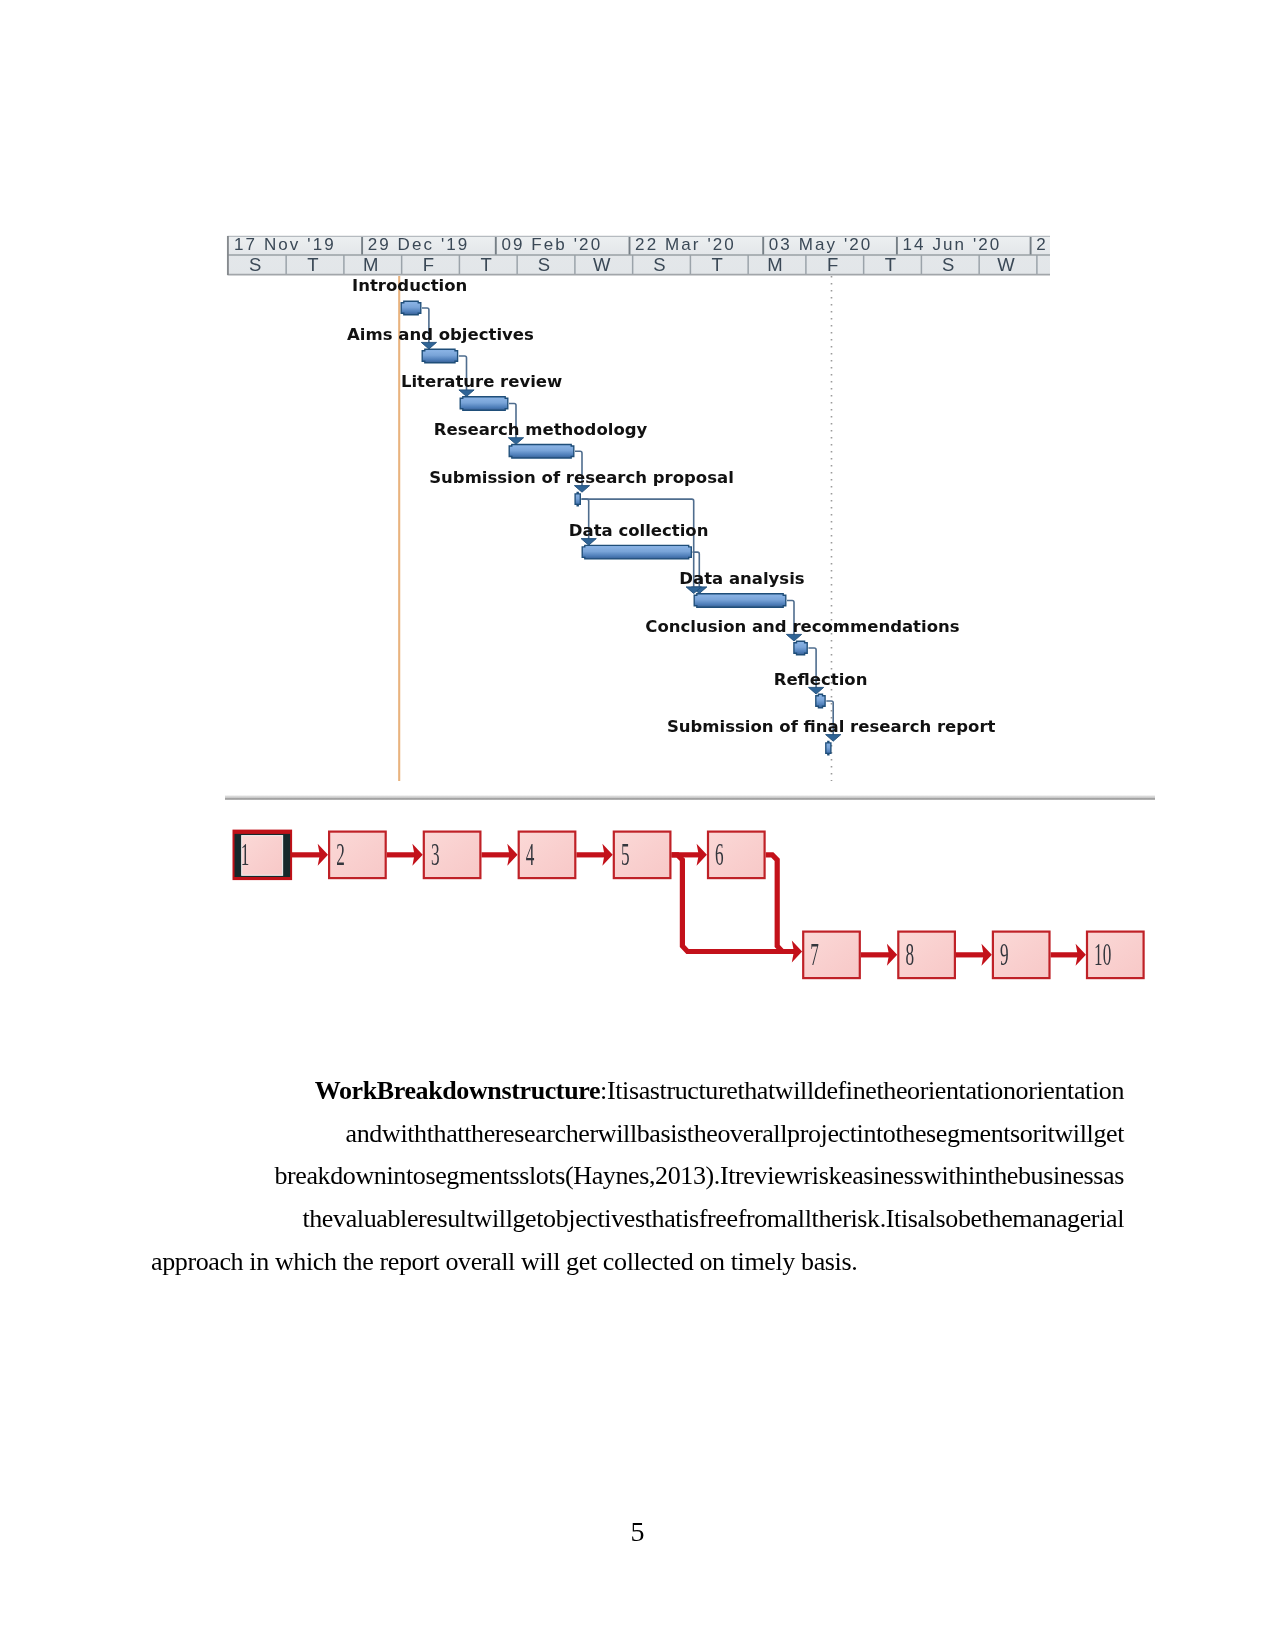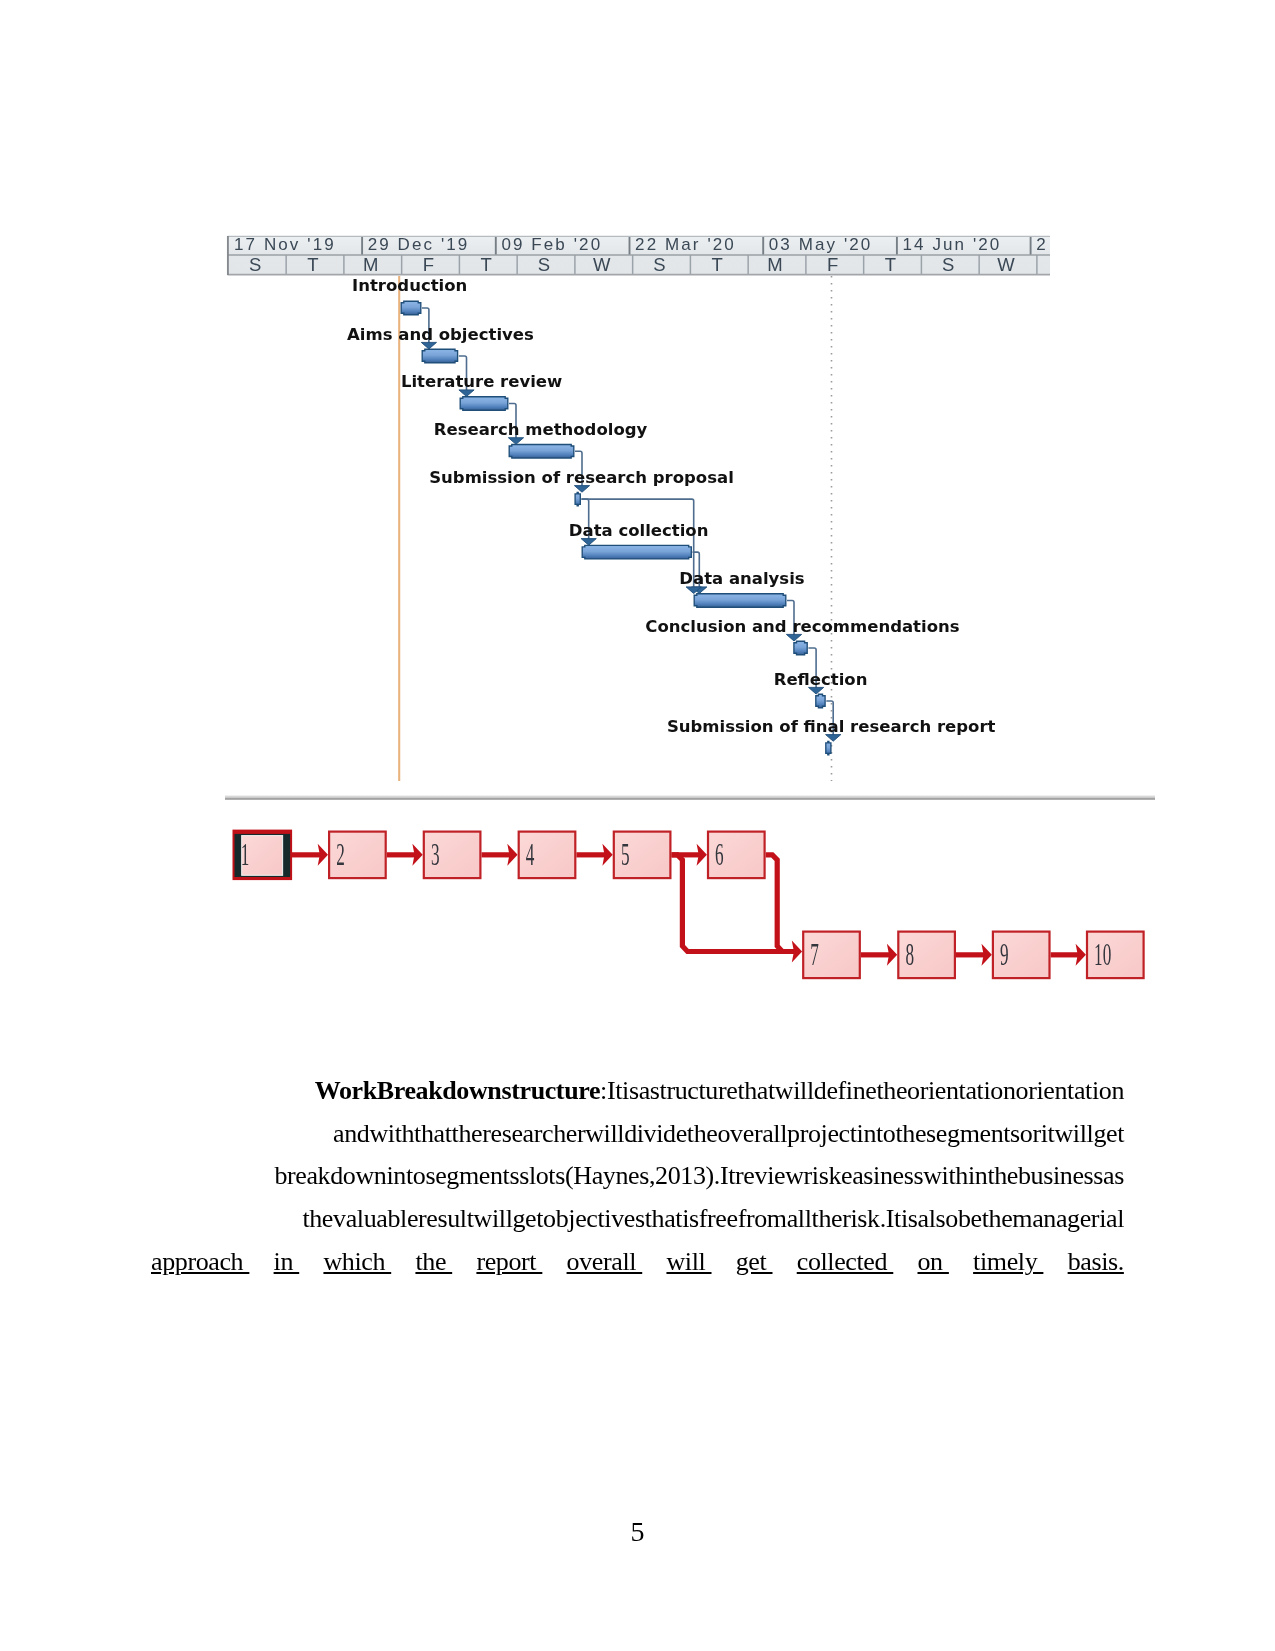--- a/index.html
+++ b/index.html
@@ -18,21 +18,21 @@
   
   #body-paragraph{
     position:absolute;left:151px;top:1069.8px;width:973px;
     font-family:"Liberation Serif",serif;
     font-size:26px;color:#000;letter-spacing:-0.38px;
   }
   #body-paragraph .pline{
     display:flex;height:42.85px;line-height:42.85px;
     justify-content:flex-end;white-space:pre;
   }
-  #body-paragraph .pline.last{justify-content:space-between;text-decoration:underline;}
+  #body-paragraph .pline.last{justify-content:flex-start;}
   #body-paragraph b{font-weight:bold;}
 
   
   #page-number{
     position:absolute;left:0;top:1517.5px;width:1275px;text-align:center;
     font-family:"Liberation Serif",serif;font-size:28px;line-height:28px;color:#000;
   }
 </style>
 </head>
 <body>
@@ -253,21 +253,21 @@
           <g>
             <rect x="1087" y="141.6" width="56.599999999999994" height="46.5" fill="url(#boxGrad)" stroke="#BF2127" stroke-width="2.2"></rect>
             <text x="1094.1000000000001" y="175.45" font-family="&quot;Liberation Serif&quot;,serif" font-size="32" textLength="17.2" lengthAdjust="spacingAndGlyphs" fill="#33363D">10</text>
           </g>
         </g>
       </svg>
   </div>
 
   <div id="body-paragraph">
       <div class="pline" style="padding-left: 58px;"><span style="font-weight: bold;">Work</span><span style="font-weight: bold;">Breakdown</span><span><b>structure</b>:</span><span>It</span><span>is</span><span>a</span><span>structure</span><span>that</span><span>will</span><span>define</span><span>the</span><span>orientation</span><span>orientation</span></div>
-      <div class="pline"><span>and</span><span>with</span><span>that</span><span>the</span><span>researcher</span><span>will</span><span>divide</span><span>the</span><span>overall</span><span>project</span><span>into</span><span>the</span><span>segments</span><span>or</span><span>it</span><span>will</span><span>get</span></div>
+      <div class="pline"><span>and</span><span>with</span><span>that</span><span>the</span><span>researcher</span><span>will</span><span>basis</span><span>the</span><span>overall</span><span>project</span><span>into</span><span>the</span><span>segments</span><span>or</span><span>it</span><span>will</span><span>get</span></div>
       <div class="pline"><span>breakdown</span><span>into</span><span>segments</span><span>slots</span><span>(Haynes,</span><span>2013).</span><span>It</span><span>review</span><span>risk</span><span>easiness</span><span>within</span><span>the</span><span>business</span><span>as</span></div>
       <div class="pline"><span>the</span><span>valuable</span><span>result</span><span>will</span><span>get</span><span>objectives</span><span>that</span><span>is</span><span>free</span><span>from</span><span>all</span><span>the</span><span>risk.</span><span>It</span><span>is</span><span>also</span><span>be</span><span>the</span><span>managerial</span></div>
       <div class="pline last"><span>approach </span><span>in </span><span>which </span><span>the </span><span>report </span><span>overall </span><span>will </span><span>get </span><span>collected </span><span>on </span><span>timely </span><span>basis.</span></div>
     </div>
 
   <div id="page-number">5</div>
 
 </div>
 
 </body></html>

